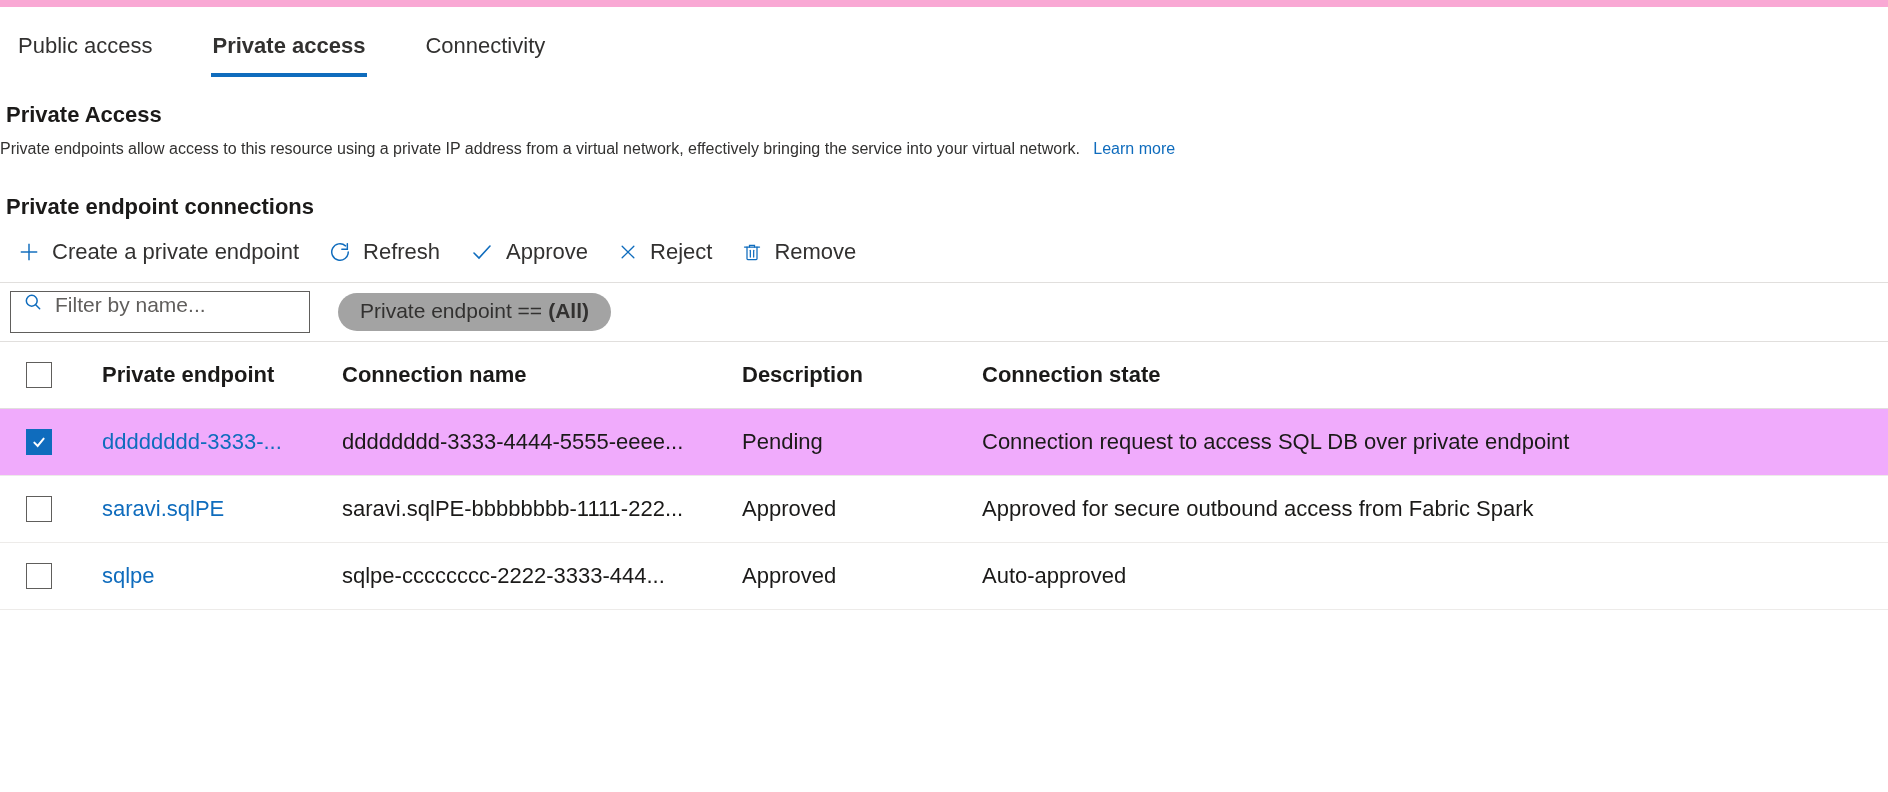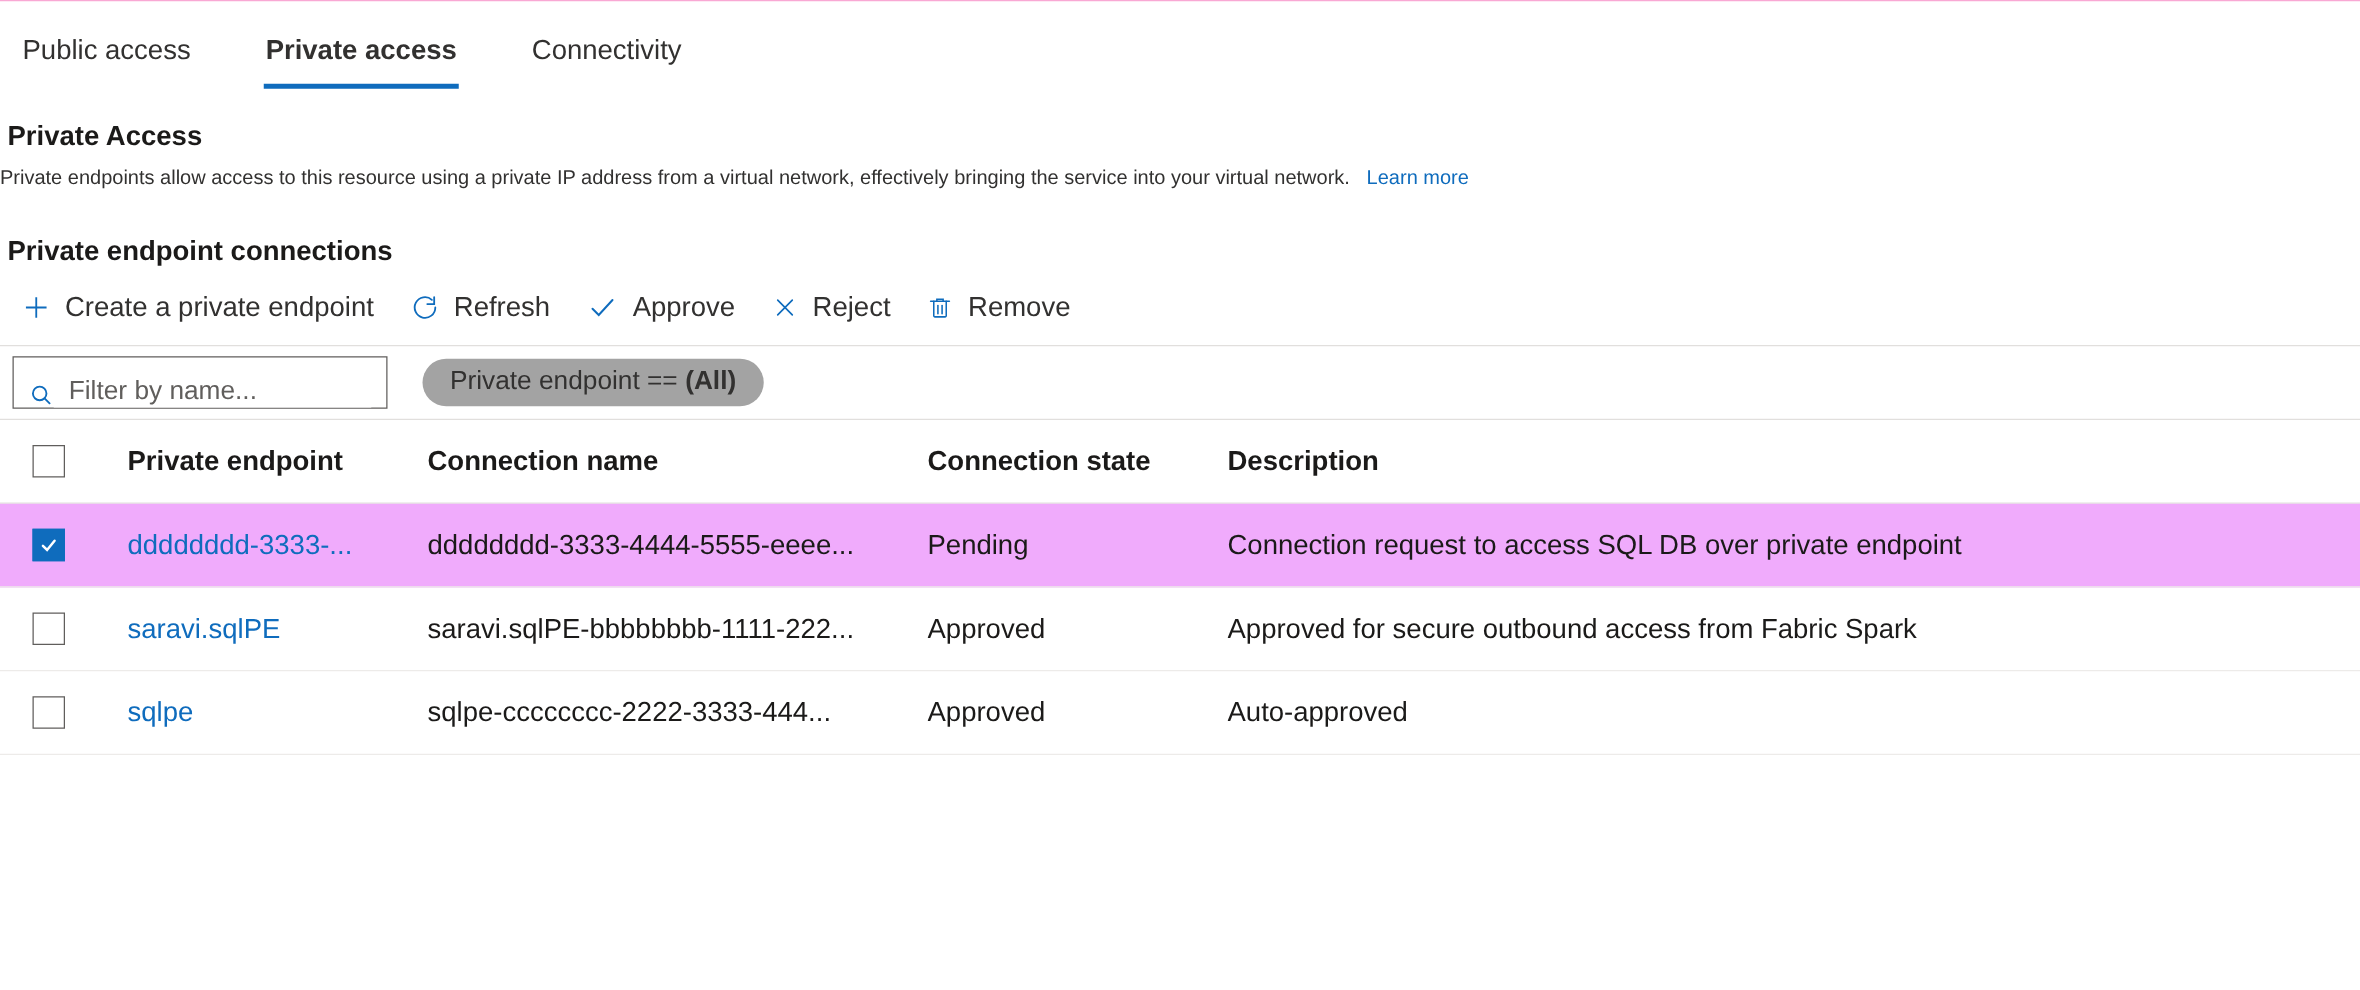--- a/index.html
+++ b/index.html
@@ -8,21 +8,21 @@
     font-family: "Segoe UI", "Segoe UI Web", Arial, sans-serif;
     font-size: 20px;
     color: #1b1a19;
     background: #ffffff;
     -webkit-font-smoothing: antialiased;
   }
   .page {
     width: 1888px;
     height: 792px;
     overflow: hidden;
-    border-top: 1px solid #f9a8d4;
+    border-top: 7px solid #f9a8d4;
     box-sizing: border-box;
   }
 
   
   .tabs {
     display: flex;
     align-items: flex-end;
     gap: 56px;
     padding: 16px 8px 0 16px;
     border-bottom: 1px solid transparent;
@@ -97,21 +97,21 @@
 
   
   .filter-row {
     display: flex;
     align-items: center;
     gap: 28px;
     padding: 8px 0 8px 10px;
   }
   .filter-input {
     display: flex;
-    align-items: flex-end;
+    align-items: flex-start;
     border: 1px solid #605e5c;
     height: 42px;
     box-sizing: border-box;
     padding: 0 12px;
     width: 300px;
   }
   .filter-input input {
     border: none;
     outline: none;
     font-family: inherit;
@@ -271,22 +271,22 @@
 
     <div class="grid">
       <div class="row header">
         <div class="chk-wrap">
           <span class="chk">
             
           </span>
         </div>
         <div class="cell">Private endpoint</div>
         <div class="cell">Connection name</div>
+        <div class="cell">Description</div>
         <div class="cell">Connection state</div>
-        <div class="cell">Description</div>
       </div>
 
       <div class="row selected">
         <div class="chk-wrap">
           <span class="chk checked">
             <svg width="16" height="16" viewBox="0 0 24 24" fill="none" stroke="#fff" stroke-width="3" stroke-linecap="round">
                 <polyline points="5 13 10 18 19 7"></polyline>
               </svg>
           </span>
         </div>

